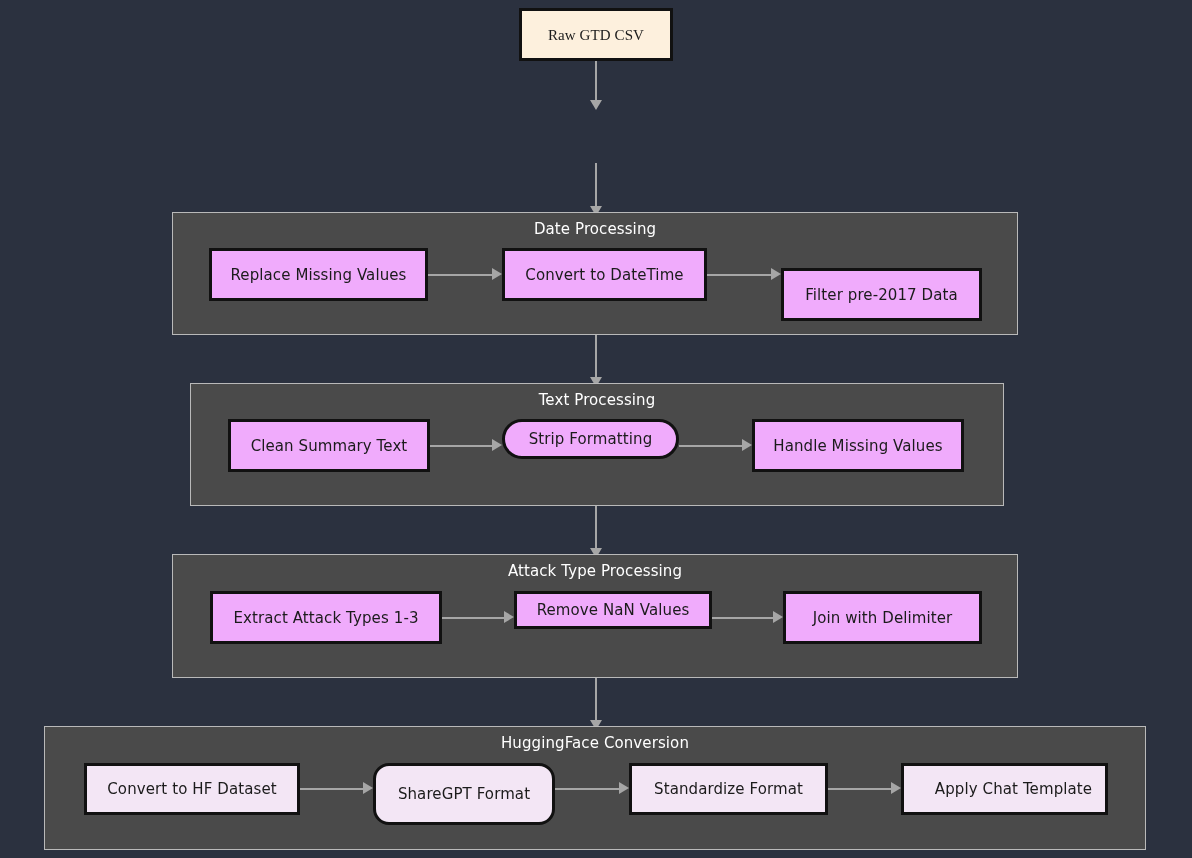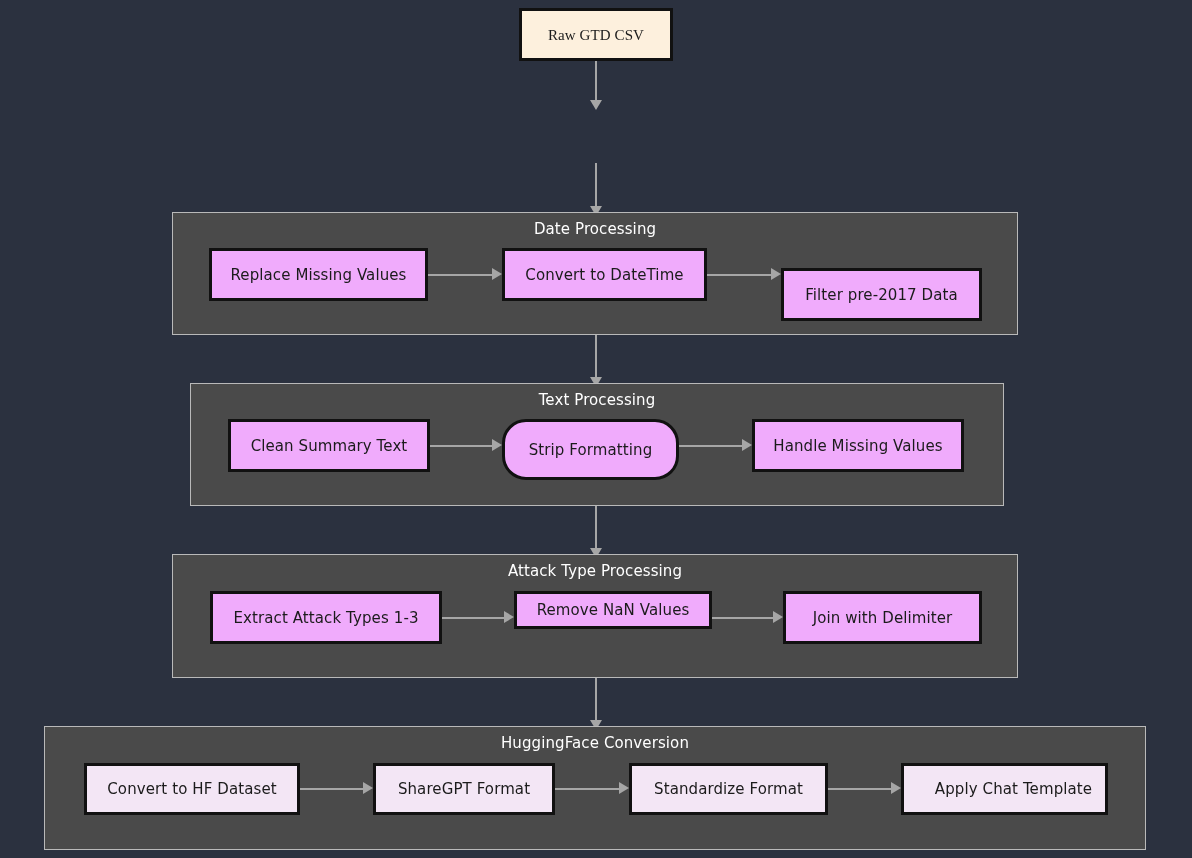--- a/index.html
+++ b/index.html
@@ -123,21 +123,21 @@
   <div class="subgraph" style="left:190px; top:383px; width:814px; height:123px;">
     <div class="subgraph-title">Text Processing</div>
   </div>
 
   <div class="node blue" style="left:228px; top:419px; width:202px; height:53px;">
     <span>Clean Summary Text</span>
   </div>
   <div class="edge edge-h" style="left:430px; top:445px; width:62px;"></div>
   <div class="arrow-right" style="left:492px; top:439px;"></div>
 
-  <div class="node blue" style="left:502px; top:419px; width:177px; height:61px;border-radius:24px;">
+  <div class="node blue" style="left:502px; top:419px; width:177px; height:40px;border-radius:24px;">
     <span>Strip Formatting</span>
   </div>
   <div class="edge edge-h" style="left:679px; top:445px; width:63px;"></div>
   <div class="arrow-right" style="left:742px; top:439px;"></div>
 
   <div class="node blue" style="left:752px; top:419px; width:212px; height:53px;">
     <span>Handle Missing Values</span>
   </div>
 
   <div class="edge edge-v" style="left:595px; top:506px; height:44px;"></div>
@@ -169,21 +169,21 @@
   <div class="subgraph" style="left:44px; top:726px; width:1102px; height:124px;">
     <div class="subgraph-title">HuggingFace Conversion</div>
   </div>
 
   <div class="node pink" style="left:84px; top:763px; width:216px; height:52px;">
     <span>Convert to HF Dataset</span>
   </div>
   <div class="edge edge-h" style="left:300px; top:788px; width:63px;"></div>
   <div class="arrow-right" style="left:363px; top:782px;"></div>
 
-  <div class="node pink" style="left:373px; top:763px; width:182px; height:52px;">
+  <div class="node pink" style="left:373px; top:763px; width:182px; height:62px;border-radius:16px;">
     <span>ShareGPT Format</span>
   </div>
   <div class="edge edge-h" style="left:555px; top:788px; width:64px;"></div>
   <div class="arrow-right" style="left:619px; top:782px;"></div>
 
   <div class="node pink" style="left:629px; top:763px; width:199px; height:52px;">
     <span>Standardize Format</span>
   </div>
   <div class="edge edge-h" style="left:828px; top:788px; width:63px;"></div>
   <div class="arrow-right" style="left:891px; top:782px;"></div>

